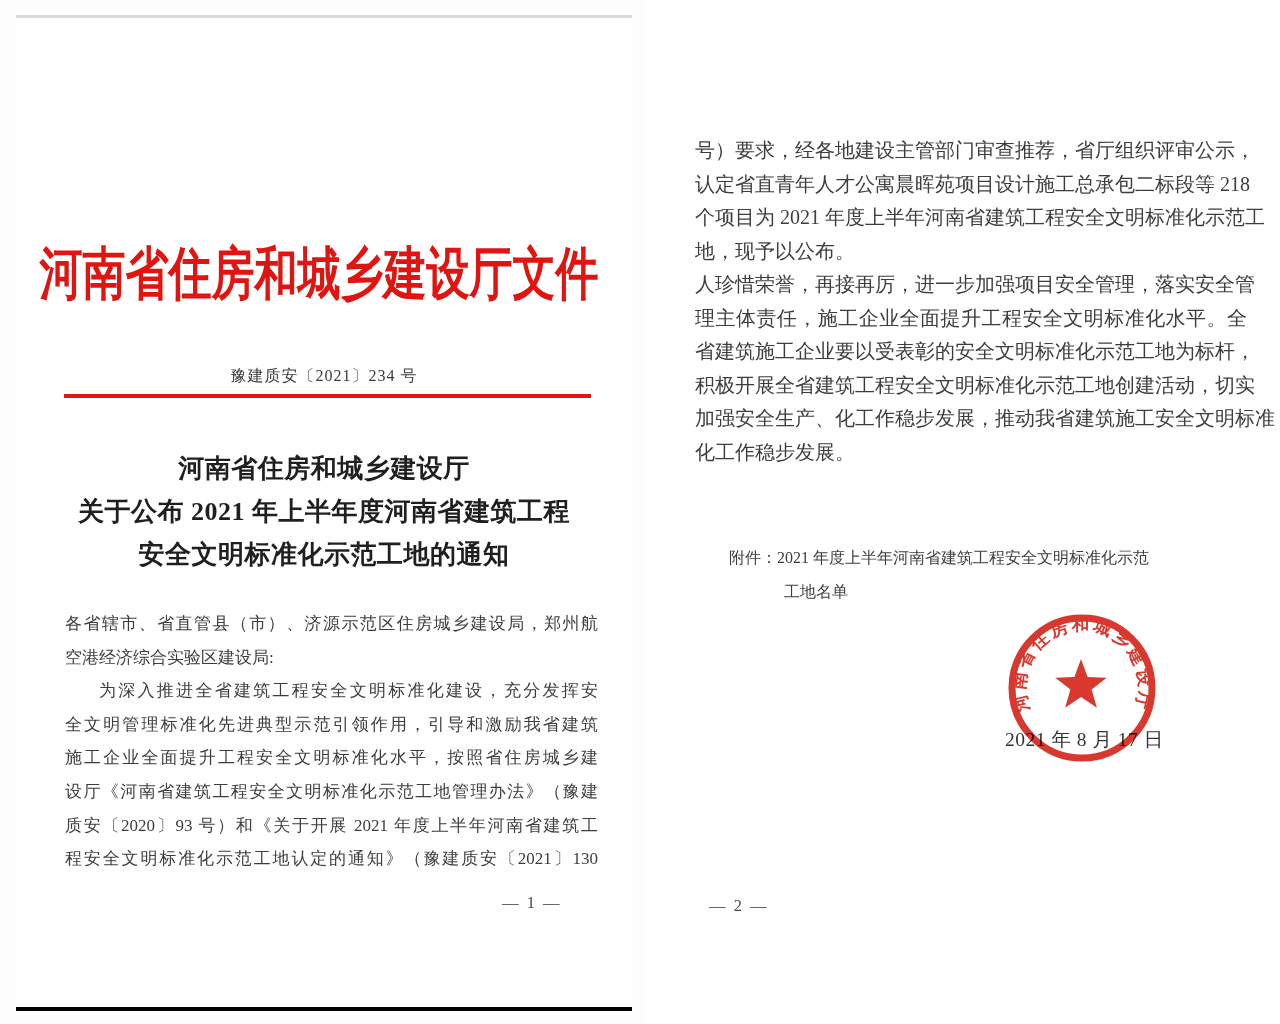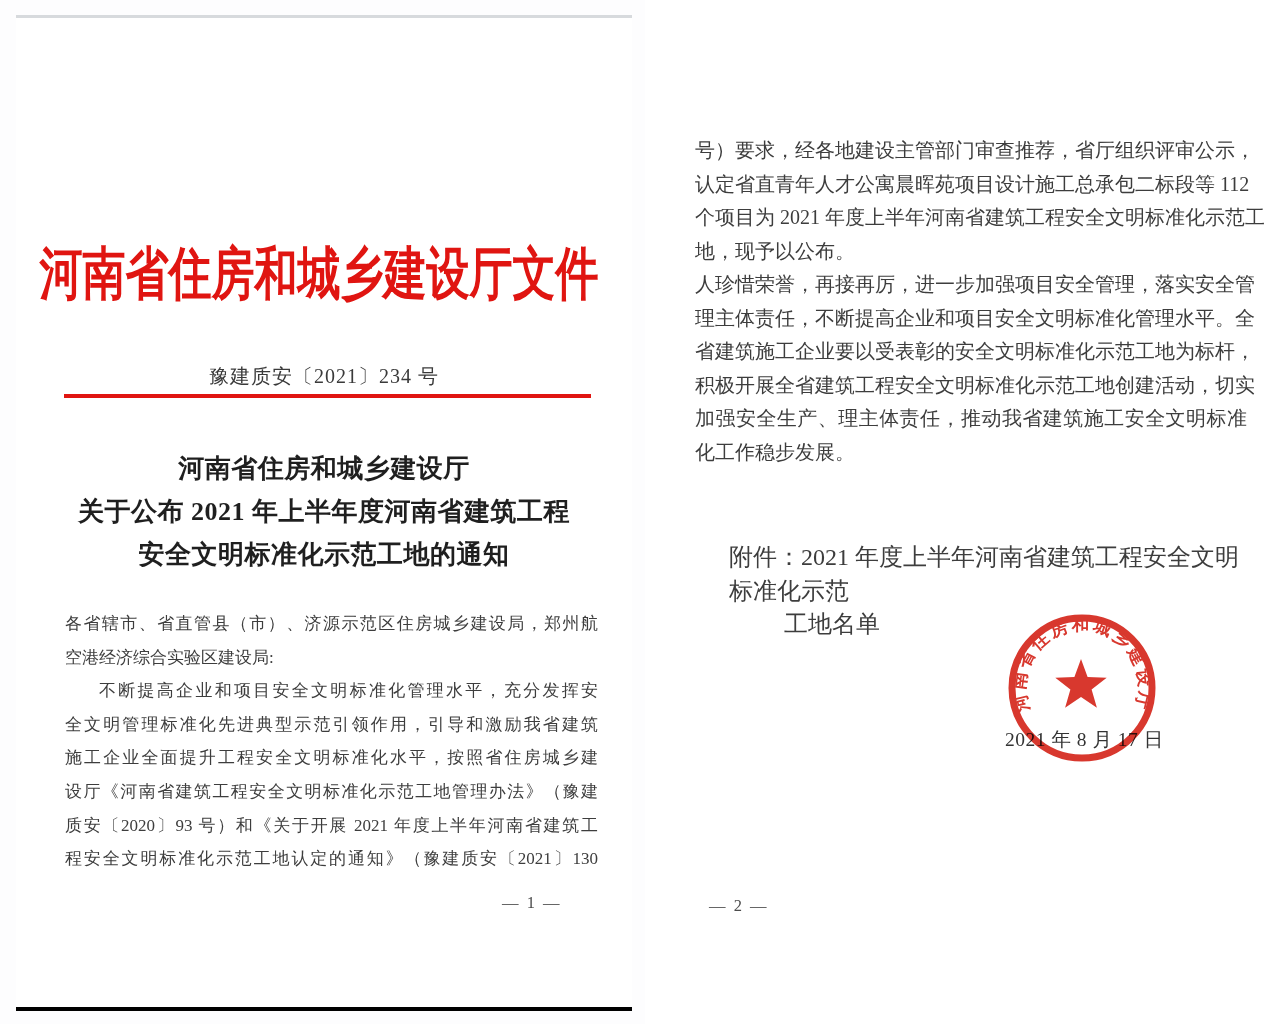--- a/index.html
+++ b/index.html
@@ -18,21 +18,21 @@
   
   .org-header{
     position:absolute;left:0;right:10px;top:227px;
     text-align:center;font-weight:bold;font-size:43px;line-height:1;
     letter-spacing:0px;color:#e01511;
     transform:scaleY(1.33);transform-origin:50% 0;
     white-space:nowrap;
   }
   .doc-number{
     position:absolute;left:0;right:0;top:343px;height:30px;line-height:30px;
-    text-align:center;font-size:20px;color:#3a3a3a;letter-spacing:1px;
+    text-align:center;font-size:16px;color:#3a3a3a;letter-spacing:1px;
   }
   .red-rule{
     position:absolute;left:48px;top:376px;width:527px;height:4px;
     background:#e01511;
   }
   .doc-title{
     position:absolute;left:0;right:0;top:429px;
     text-align:center;font-size:26px;font-weight:bold;color:#1f1f1f;
     line-height:43px;letter-spacing:0.5px;
   }
@@ -49,21 +49,21 @@
   .page-number{
     position:absolute;font-size:16.5px;color:#4c4c4c;letter-spacing:2px;
     white-space:nowrap;
   }
   #page1 .page-number{left:486px;top:875px;}
 
   
   #page2 .body-text{left:50px;top:134px;width:552px;line-height:33.5px;font-size:20px;}
   .attachment{
     position:absolute;left:50px;top:541px;width:552px;
-    font-size:24px;color:#3d3d3d;line-height:33.5px;
+    font-size:16px;color:#3d3d3d;line-height:33.5px;
   }
   .attachment .att-1{padding-left:34px;}
   .attachment .att-2{padding-left:89px;}
   .issue-date{
     position:absolute;left:360px;top:726px;
     font-size:19.5px;color:#333;letter-spacing:0.5px;z-index:1;white-space:nowrap;
   }
   .seal{
     position:absolute;left:354px;top:605px;width:166px;height:166px;
     mix-blend-mode:multiply;opacity:0.93;z-index:2;
@@ -78,41 +78,41 @@
   <div class="doc-number">豫建质安〔2021〕234 号</div>
   <div class="red-rule"></div>
   <div class="doc-title">
     <div>河南省住房和城乡建设厅</div>
     <div>关于公布 2021 年上半年度河南省建筑工程</div>
     <div>安全文明标准化示范工地的通知</div>
   </div>
   <div class="body-text">
       <div class="line">各省辖市、省直管县（市）、济源示范区住房城乡建设局，郑州航</div>
       <div class="line nojust">空港经济综合实验区建设局:</div>
-      <div class="line indent">不断提高企业和项目安全文明标准化管理水平，充分发挥安</div>
+      <div class="line indent">为深入推进全省建筑工程安全文明标准化建设，充分发挥安</div>
       <div class="line">全文明管理标准化先进典型示范引领作用，引导和激励我省建筑</div>
       <div class="line">施工企业全面提升工程安全文明标准化水平，按照省住房城乡建</div>
       <div class="line">设厅《河南省建筑工程安全文明标准化示范工地管理办法》（豫建</div>
       <div class="line">质安〔2020〕93 号）和《关于开展 2021 年度上半年河南省建筑工</div>
       <div class="line">程安全文明标准化示范工地认定的通知》（豫建质安〔2021〕130</div>
     </div>
   <div class="page-number">— 1 —</div>
 </div>
 
 <div class="page" id="page2">
   <div class="body-text">
       <div class="line">号）要求，经各地建设主管部门审查推荐，省厅组织评审公示，</div>
-      <div class="line">认定省直青年人才公寓晨晖苑项目设计施工总承包二标段等 112</div>
+      <div class="line">认定省直青年人才公寓晨晖苑项目设计施工总承包二标段等 218</div>
       <div class="line">个项目为 2021 年度上半年河南省建筑工程安全文明标准化示范工</div>
       <div class="line nojust">地，现予以公布。</div>
       <div class="line">人珍惜荣誉，再接再厉，进一步加强项目安全管理，落实安全管</div>
-      <div class="line">理主体责任，不断提高企业和项目安全文明标准化管理水平。全</div>
+      <div class="line">理主体责任，施工企业全面提升工程安全文明标准化水平。全</div>
       <div class="line">省建筑施工企业要以受表彰的安全文明标准化示范工地为标杆，</div>
       <div class="line">积极开展全省建筑工程安全文明标准化示范工地创建活动，切实</div>
-      <div class="line">加强安全生产、理主体责任，推动我省建筑施工安全文明标准</div>
+      <div class="line">加强安全生产、化工作稳步发展，推动我省建筑施工安全文明标准</div>
       <div class="line nojust">化工作稳步发展。</div>
     </div>
   <div class="attachment">
     <div class="att-1">附件：2021 年度上半年河南省建筑工程安全文明标准化示范</div>
     <div class="att-2">工地名单</div>
   </div>
 
   <div class="issue-date">2021 年 8 月 17 日</div>
 
   <svg class="seal" viewBox="0 0 166 166" xmlns="http://www.w3.org/2000/svg">

